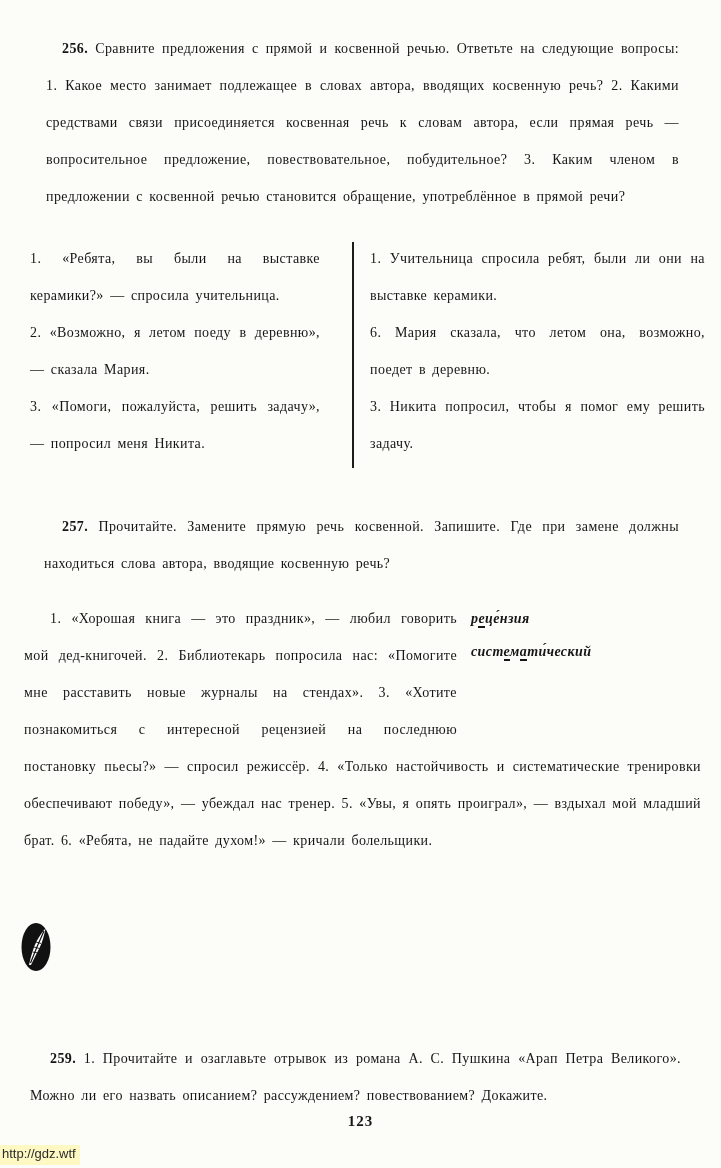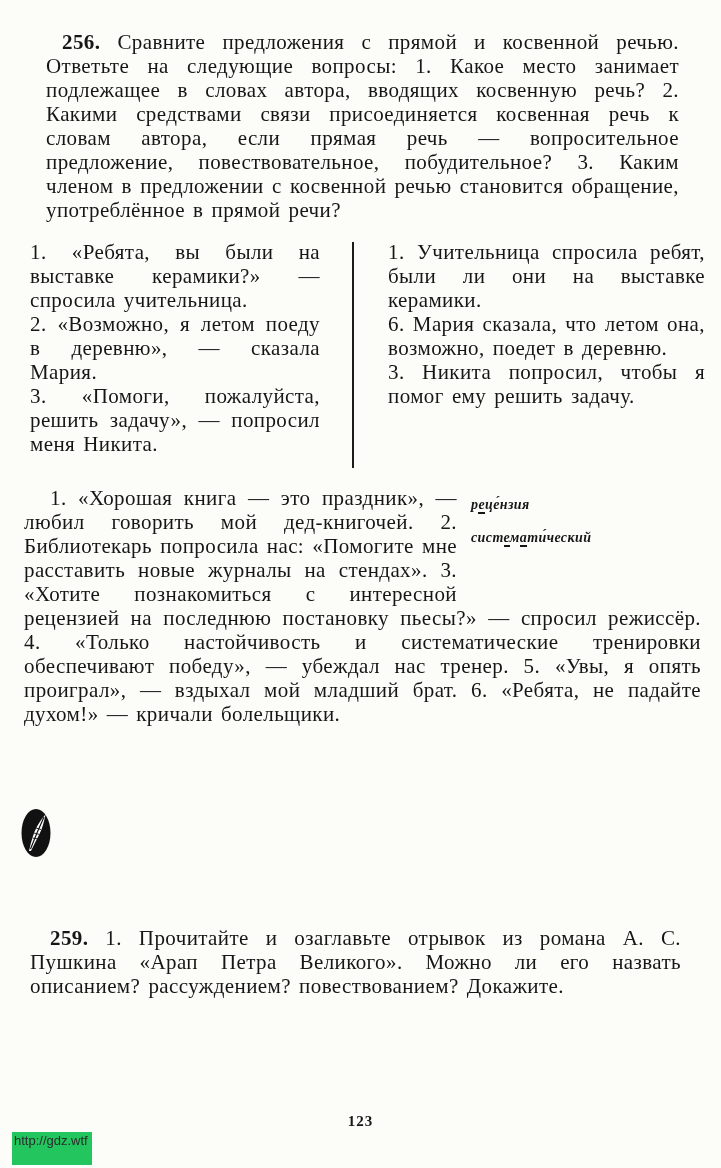--- a/index.html
+++ b/index.html
@@ -12,38 +12,38 @@
     position:relative;
     width:721px;height:1168px;
     background:#fcfcf8;
     color:#161616;
     overflow:hidden;
     box-sizing:border-box;
     padding-top:30px;
   }
   p{margin:0;}
   .para{
-    font-size:21px;
-    line-height:24px;
+    font-size:14px;
+    line-height:37px;
     text-align:justify;
     letter-spacing:0.4px;
     word-spacing:2.5px;
     hyphens:auto;
   }
   .exnum{font-weight:bold;}
   
   .s256{margin:0 42px 0 46px;min-height:200px;}
   .s256 .para{text-indent:16px;}
   .columns{
     display:flex;
     margin:10px 16px 0 30px;
     min-height:238px;
   }
   .col-left{width:322px;box-sizing:border-box;padding-right:32px;}
-  .col-right{flex:1;box-sizing:border-box;padding-left:34px;}
+  .col-right{flex:1;box-sizing:border-box;margin-left:16px;}
   .vdivider{width:2px;background:#1c1c1c;margin-top:2px;margin-bottom:10px;}
   .s257i{margin:30px 42px 0 44px;min-height:84px;}
   .s257i .para{text-indent:18px;}
   .s257b{margin:8px 20px 0 24px;min-height:292px;}
   .s257b .para{text-indent:26px;}
   .vocab{
     float:right;
     width:244px;
     height:112px;
     box-sizing:border-box;
@@ -67,27 +67,27 @@
   .pagenum{
     position:absolute;
     bottom:38px;left:0;right:0;
     text-align:center;
     font-size:15px;
     font-weight:bold;
     letter-spacing:1px;
   }
   .watermark{
     position:absolute;
-    left:12px;bottom:3px;
-    background:#22c55e;
+    left:0;bottom:3px;
+    background:#fef9c3;
     color:#2b2b2b;
     font-family:"Liberation Sans","DejaVu Sans",sans-serif;
     font-size:13px;
     line-height:17px;
-    padding:0 4px 16px 2px;
+    padding:0 4px 3px 2px;
   }
 </style>
 </head>
 <body>
 
 <div class="page">
 
   <section class="s256">
     <p class="para"><b class="exnum">256.</b> <span>Сравните предложения с прямой и косвенной речью. Ответьте на следующие вопросы: 1. Какое место занимает подлежащее в словах автора, вводящих косвенную речь? 2. Какими средствами связи присоединяется косвенная речь к словам автора, если прямая речь — вопросительное предложение, повествовательное, побудительное? 3. Каким членом в предложении с косвенной речью становится обращение, употреблённое в прямой речи?</span></p>
   </section>
@@ -99,20 +99,23 @@
       <p class="para">3. «Помоги, пожалуйста, решить задачу», — попросил меня Никита.</p>
     </div>
     <div class="vdivider"></div>
     <div class="col-right">
       <p class="para">1. Учительница спросила ребят, были ли они на выставке керамики.</p>
       <p class="para">6. Мария сказала, что летом она, возможно, поедет в деревню.</p>
       <p class="para">3. Никита попросил, чтобы я помог ему решить задачу.</p>
     </div>
   </section>
 
+  <section class="s257i">
+    <p class="para"><b class="exnum">257.</b> <span>Прочитайте. Замените прямую речь косвенной. Запишите. Где при замене должны находиться слова автора, вводящие косвенную речь?</span></p>
+  </section>
 
   <section class="s257b">
     <aside class="vocab">
       <div class="vocab-word"><span>р</span><span class="vu">е</span><span>це́нзия</span></div>
       <div class="vocab-word"><span>сист</span><span class="vu">е</span><span>м</span><span class="vu">а</span><span>ти́ческий</span></div>
     </aside>
     <p class="para">1. «Хорошая книга — это праздник», — любил говорить мой дед-книгочей. 2. Библиотекарь попросила нас: «Помогите мне расставить новые журналы на стендах». 3. «Хотите познакомиться с интересной рецензией на последнюю постановку пьесы?» — спросил режиссёр. 4. «Только настойчивость и систематические тренировки обеспечивают победу», — убеждал нас тренер. 5. «Увы, я опять проиграл», — вздыхал мой младший брат. 6. «Ребята, не падайте духом!» — кричали болельщики.</p>
   </section>
 
   <section class="s258">

